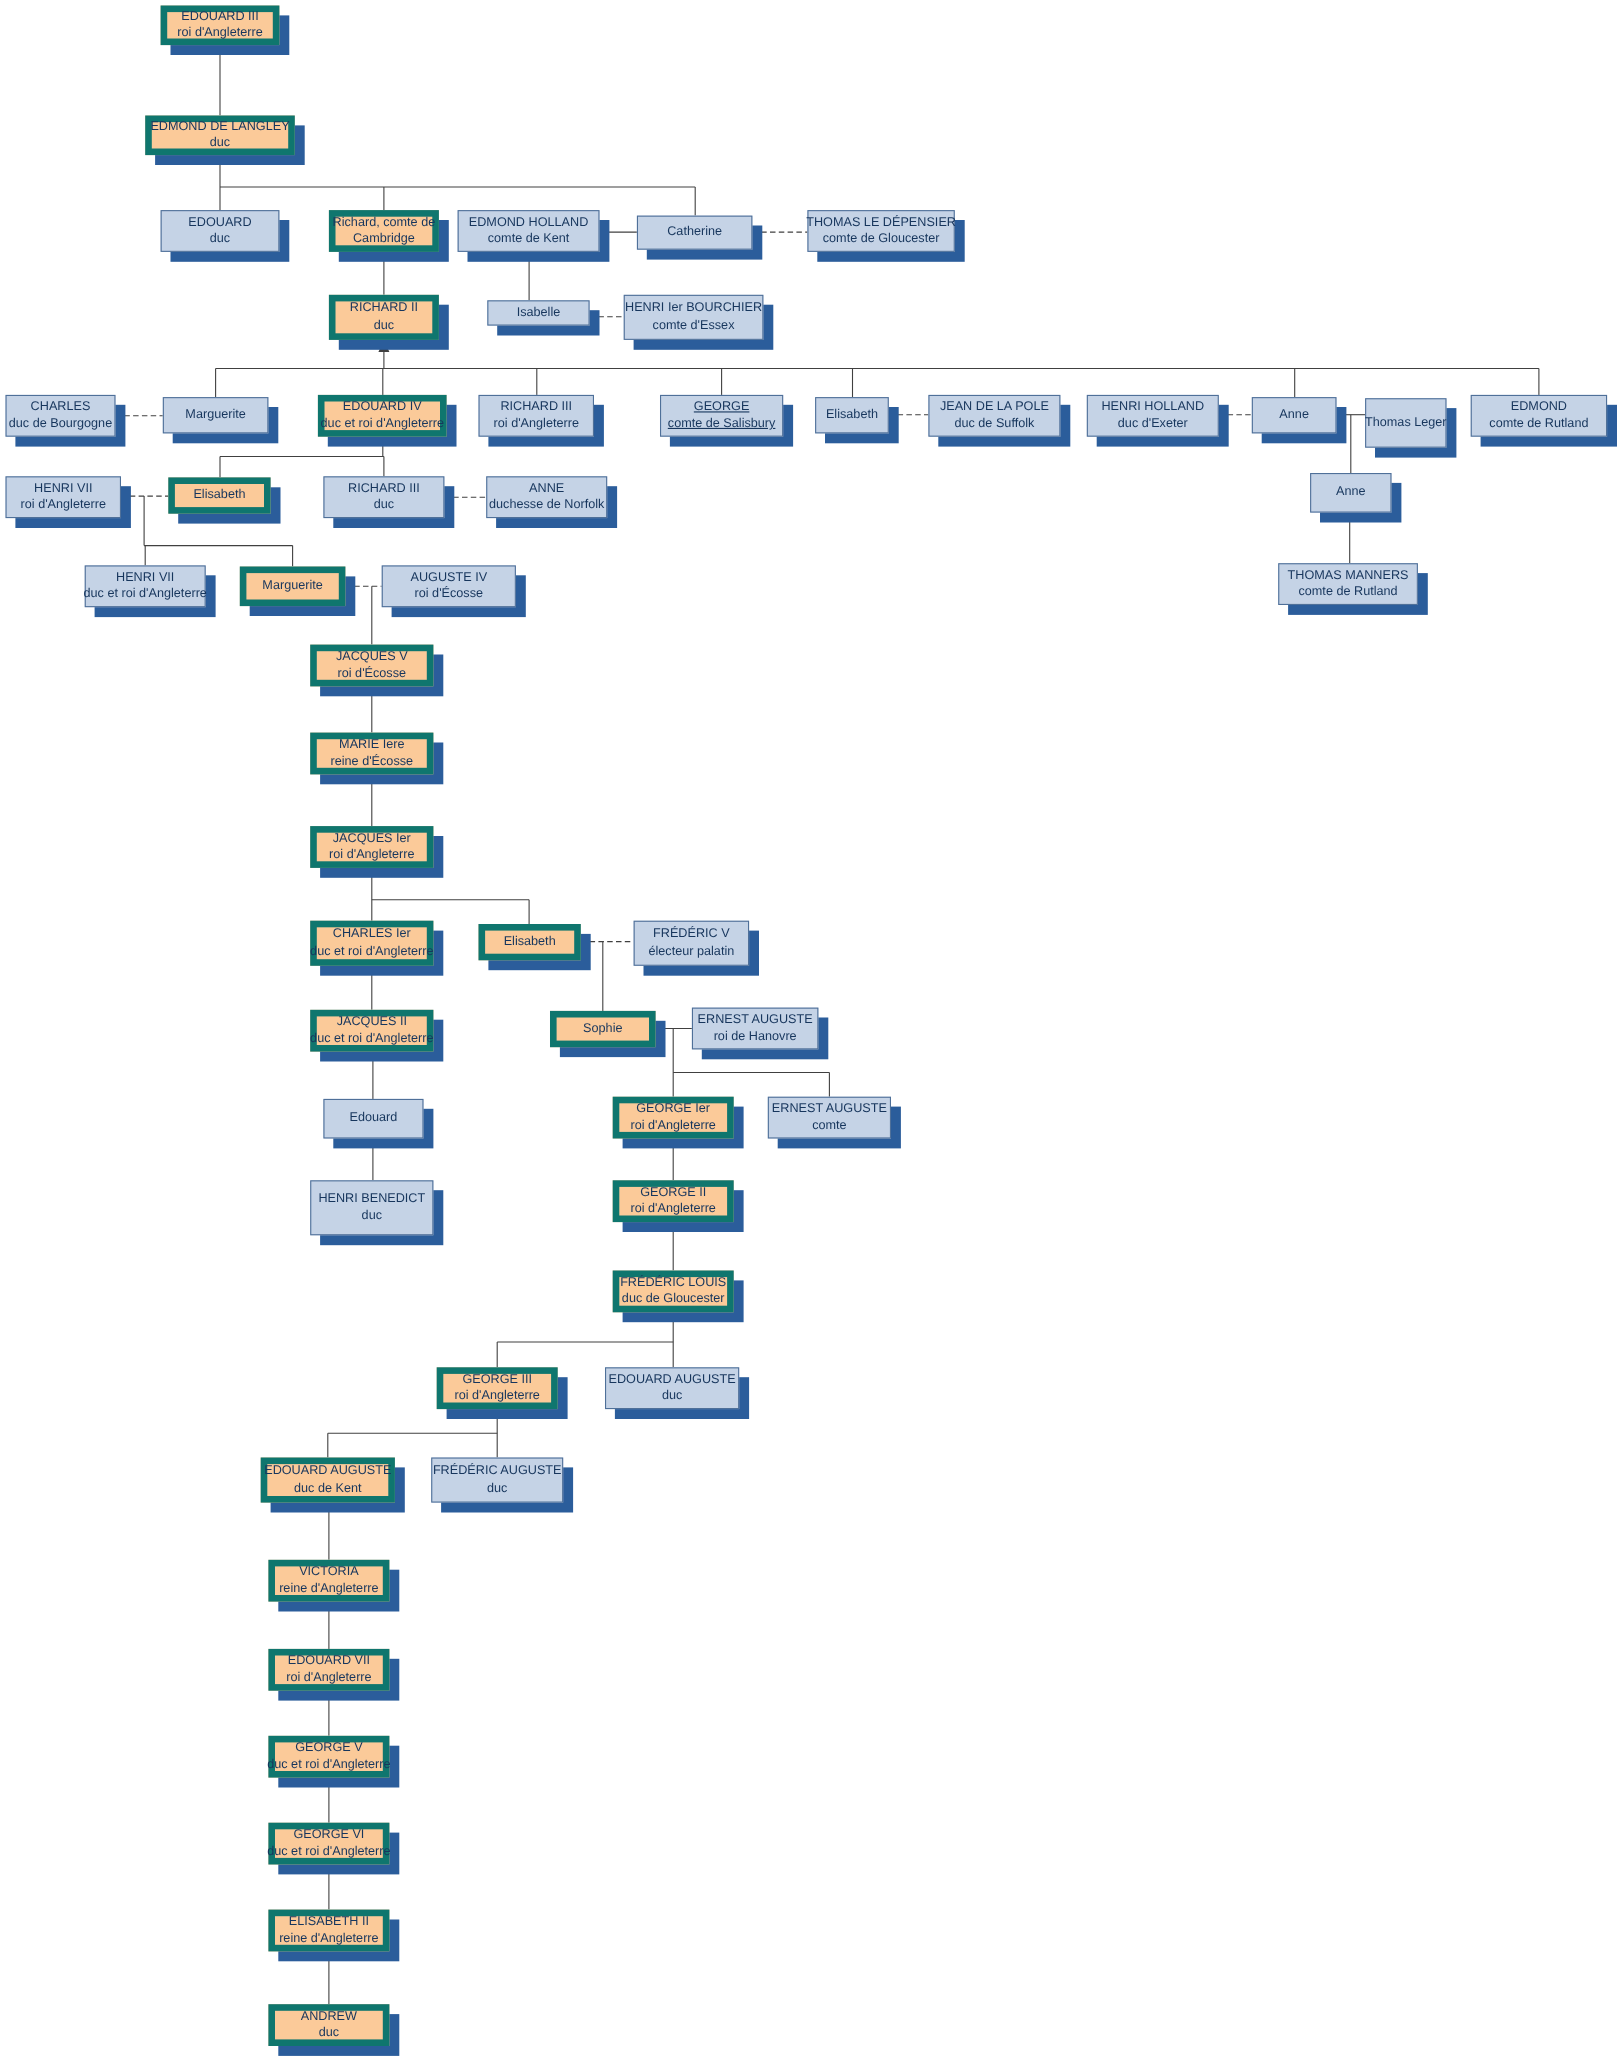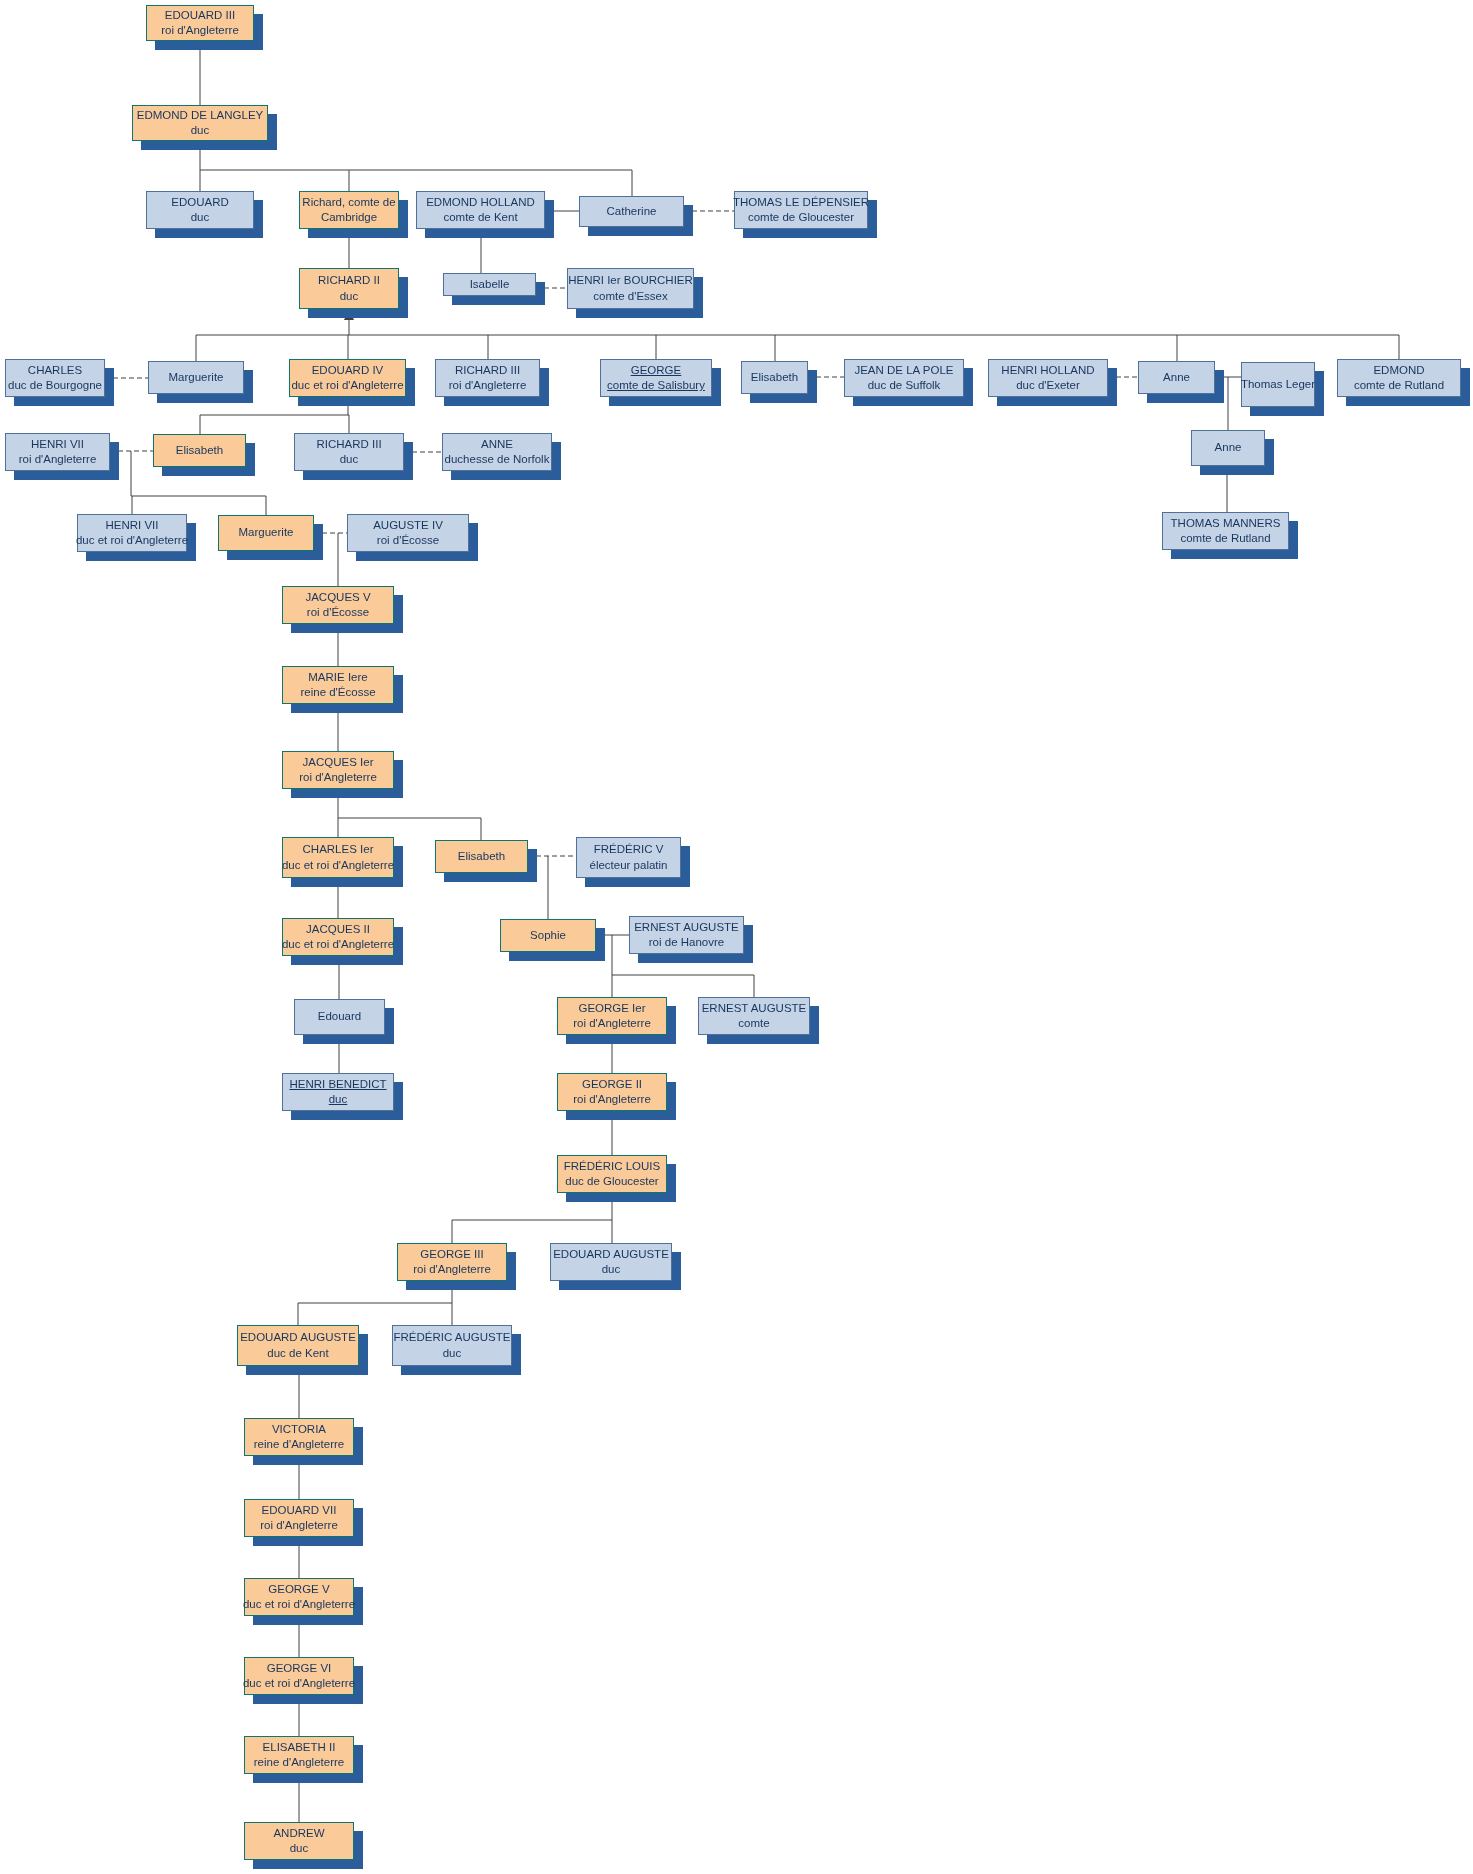--- a/index.html
+++ b/index.html
@@ -40,21 +40,21 @@
     justify-content: center;
     align-items: center;
     text-align: center;
     font-size: 11.5px;
     line-height: 1.32;
     color: #17365D;
     padding: 1px 2px;
   }
   .node.direct {
     background: #FBCA99;
-    border: 1px solid #0f766e;
+    border: 6px solid #0f766e;
     box-shadow: 9px 9px 0 #2B5D9B;
   }
   .node.relation {
     background: #C5D3E6;
     border: 1px solid #4F7099;
     box-shadow: 9px 9px 0 #2B5D9B;
   }
   .node-line {
     white-space: nowrap;
   }
@@ -281,21 +281,21 @@
       <div class="node-line">Edouard</div>
     </div>
     <div class="node direct" style="left: 557px; top: 997px; width: 110px; height: 38px;">
       <div class="node-line">GEORGE Ier</div>
       <div class="node-line">roi d'Angleterre</div>
     </div>
     <div class="node relation" style="left: 698px; top: 997px; width: 112px; height: 38px;">
       <div class="node-line">ERNEST AUGUSTE</div>
       <div class="node-line">comte</div>
     </div>
-    <div class="node relation" style="left: 282px; top: 1073px; width: 112px; height: 38px; text-decoration: underline;">
+    <div class="node relation" style="left: 282px; top: 1073px; width: 112px; height: 50px;">
       <div class="node-line">HENRI BENEDICT</div>
       <div class="node-line">duc</div>
     </div>
     <div class="node direct" style="left: 557px; top: 1073px; width: 110px; height: 38px;">
       <div class="node-line">GEORGE II</div>
       <div class="node-line">roi d'Angleterre</div>
     </div>
     <div class="node direct" style="left: 557px; top: 1155px; width: 110px; height: 38px;">
       <div class="node-line">FRÉDÉRIC LOUIS</div>
       <div class="node-line">duc de Gloucester</div>

